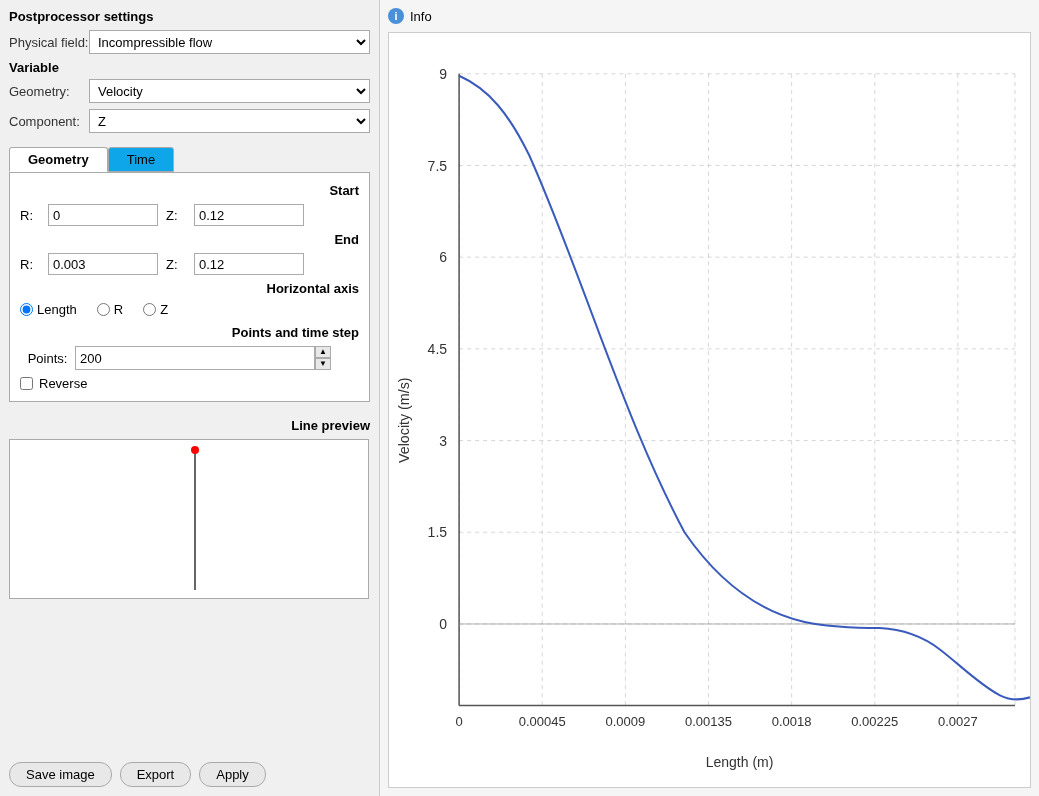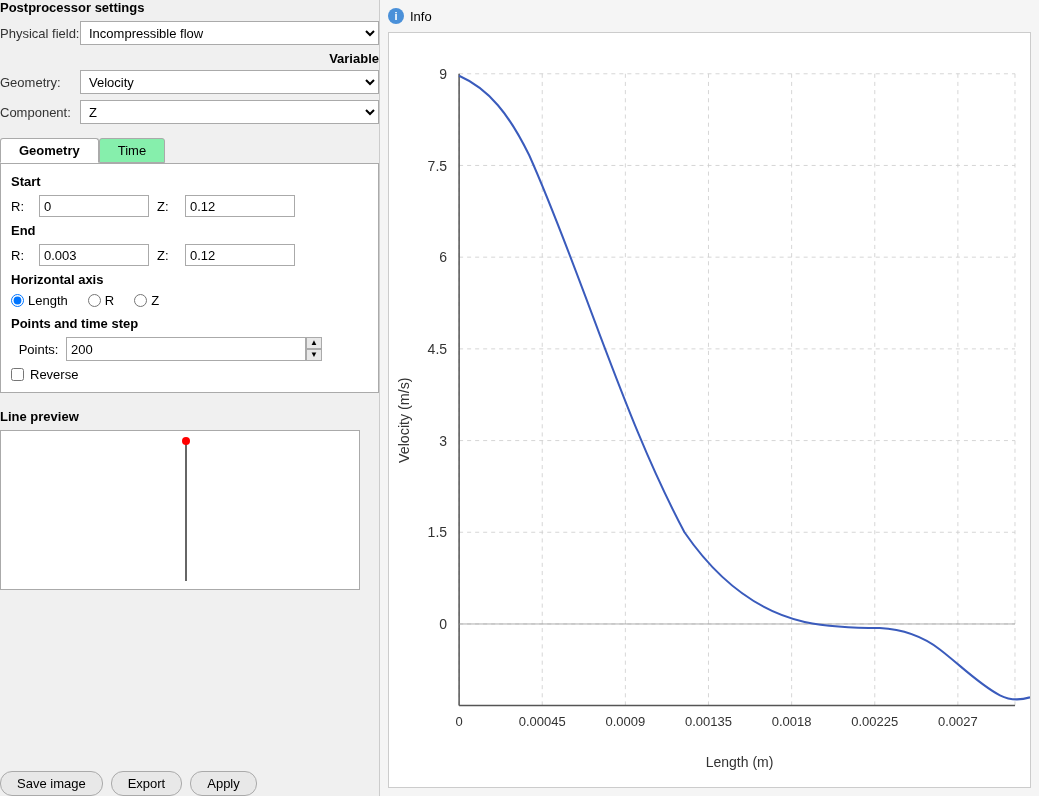--- a/index.html
+++ b/index.html
@@ -13,21 +13,21 @@
       overflow: hidden;
     }
 
     
     #left-panel {
       width: 380px;
       min-width: 380px;
       background: #f0f0f0;
       display: flex;
       flex-direction: column;
-      padding: 0;
+      padding: 9px;
       border-right: 1px solid #ccc;
     }
 
     .section-title {
       font-weight: bold;
       font-size: 13px;
       margin-bottom: 6px;
     }
 
     .form-row {
@@ -52,33 +52,32 @@
       appearance: auto;
     }
 
     .variable-section {
       margin-bottom: 8px;
     }
 
     .variable-label {
       font-weight: bold;
       margin-bottom: 4px;
-      text-align: right;
     }
 
     
     .tabs-container {
       display: flex;
       margin-bottom: 0;
     }
 
     .tab-btn {
       padding: 4px 18px;
       border: 1px solid #aaa;
-      background: #86efac;
+      background: #0ea5e9;
       cursor: pointer;
       font-size: 13px;
       border-radius: 3px 3px 0 0;
     }
 
     .tab-btn.active {
       background: white;
       border-bottom: 1px solid white;
       font-weight: bold;
     }
@@ -87,20 +86,21 @@
       background: white;
       border: 1px solid #aaa;
       padding: 10px;
       margin-bottom: 8px;
     }
 
     .sub-section-title {
       font-weight: bold;
       margin-bottom: 6px;
       font-size: 13px;
+      text-align: right;
     }
 
     .coord-row {
       display: flex;
       align-items: center;
       margin-bottom: 6px;
       gap: 8px;
     }
 
     .coord-label {

